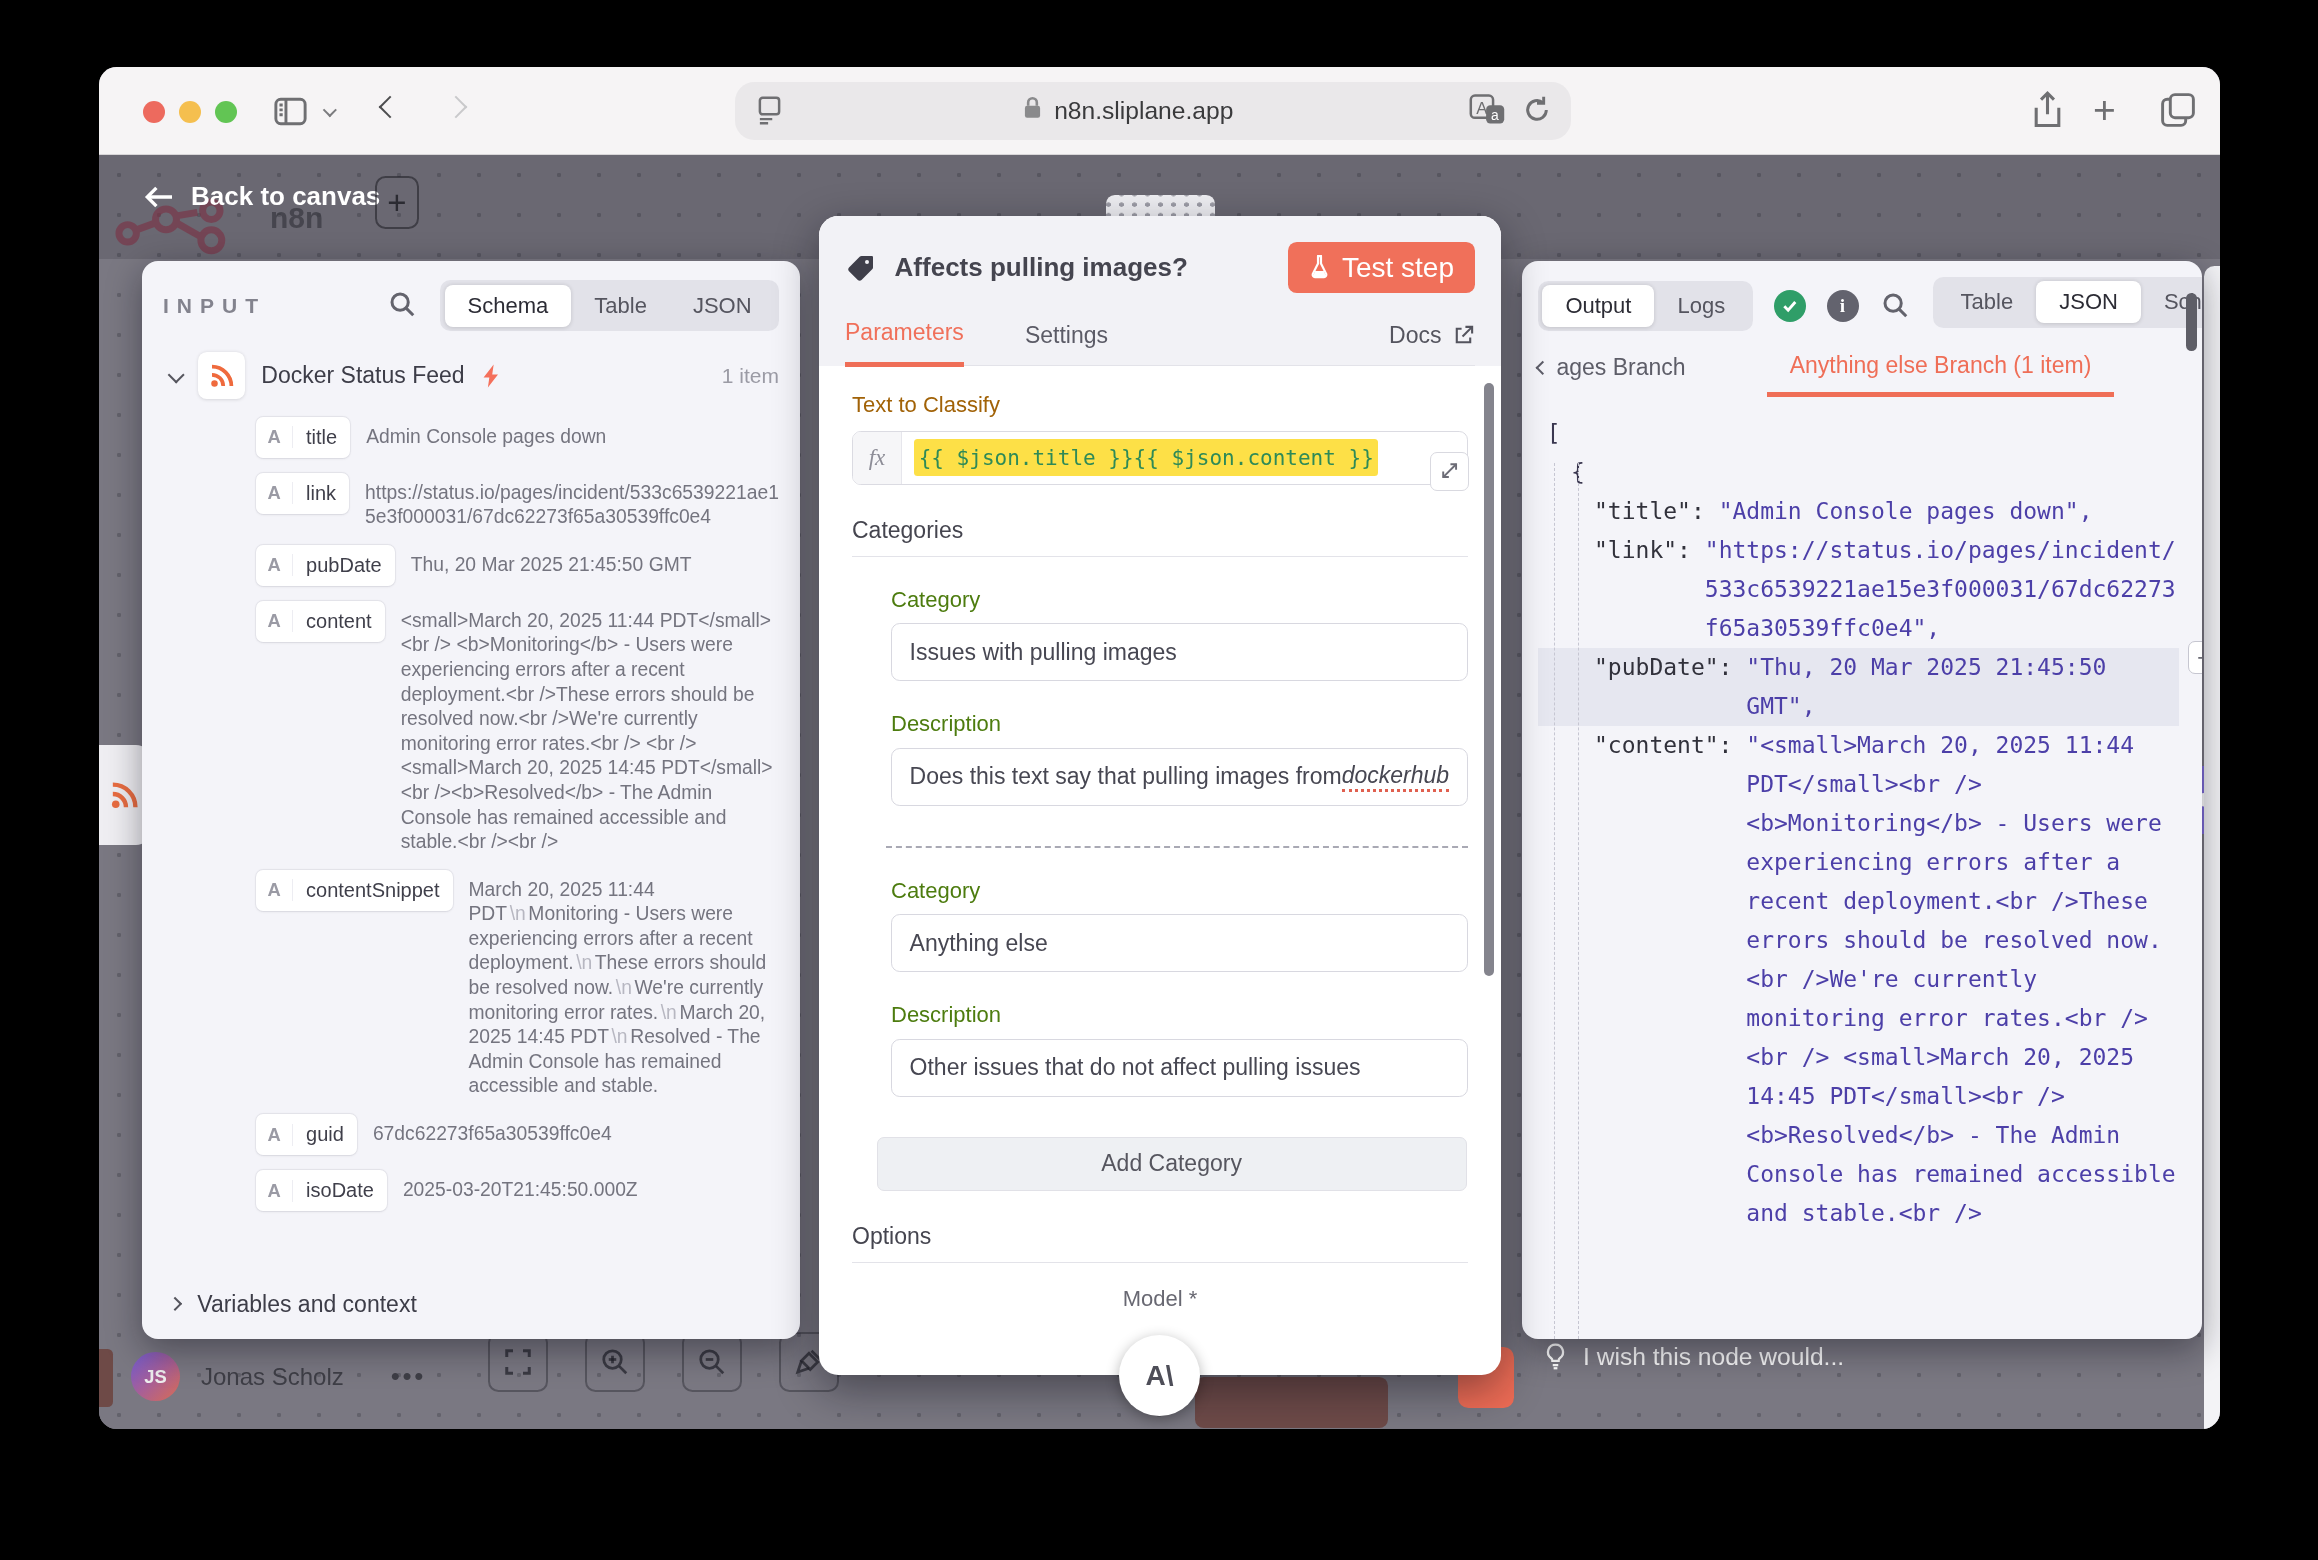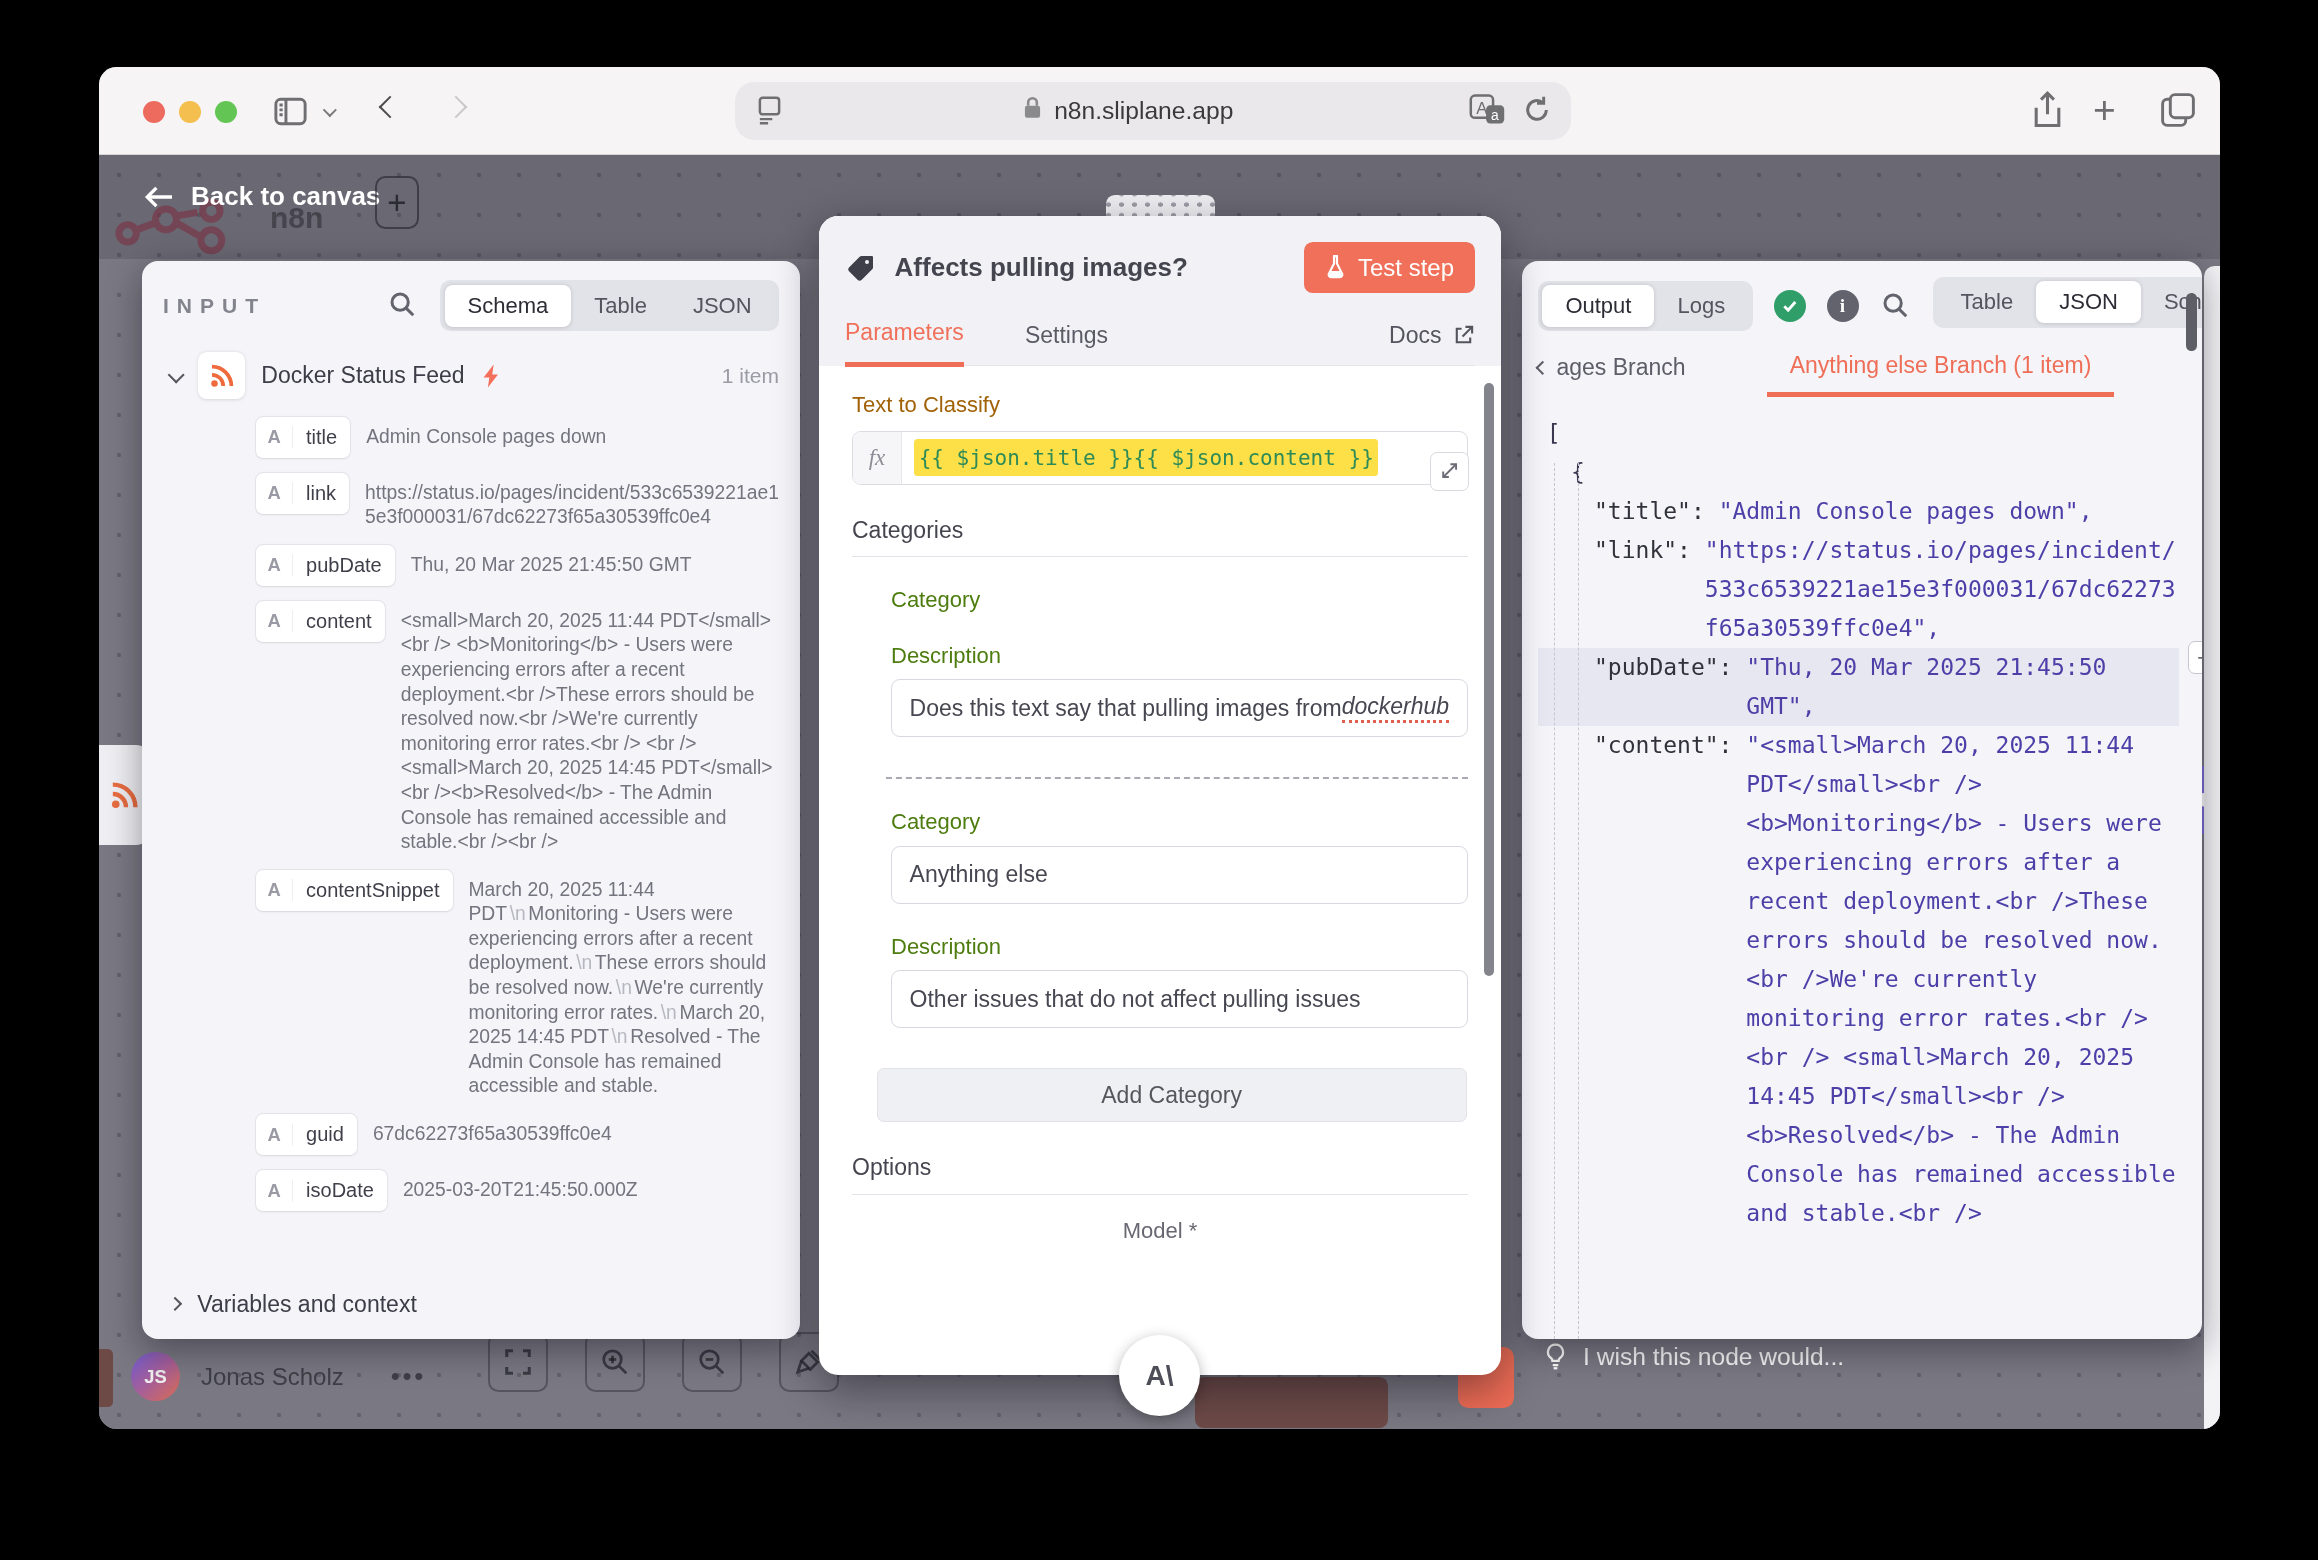--- a/index.html
+++ b/index.html
@@ -73,21 +73,21 @@
   .vars { display:flex; align-items:center; gap:17.6px; font-size:23px; color:#3d3d48; padding:12.3px 0 5.3px 7px; }
 
   
   .handle { position:absolute; left:1007px; top:40px; width:109px; height:23px; background:#efeff3; border-radius:8.8px 8.8px 0 0; z-index:19;
             background-image:radial-gradient(#9c9ca6 2.3px, transparent 2.9px); background-size:13px 10.5px; background-position:center 4.4px; }
   .modal { position:absolute; left:720px; top:61px; width:682px; height:1159px; background:#fff; border-radius:19.3px; z-index:20;
            box-shadow:0 14px 44px rgba(10,10,20,.45); overflow:hidden; }
   .mhead { background:#f2f2f6; padding:26px 26px 0; }
   .mtitle-row { display:flex; align-items:center; gap:17.6px; }
   .mtitle { font-size:26px; font-weight:600; color:#45454f; flex:1; }
-  .test-btn { background:#f0705a; color:#fff; font-size:24px; border:none; border-radius:8.8px; height:51px; display:flex; align-items:center; gap:12.3px; padding:0 21px; }
+  .test-btn { background:#f0705a; color:#fff; font-size:28px; border:none; border-radius:8.8px; height:51px; display:flex; align-items:center; gap:12.3px; padding:0 21px; }
   .mtabs { display:flex; align-items:flex-end; gap:61px; margin-top:26px; border-bottom:1.8px solid #e3e3e9; }
   .mtab { font-size:23px; padding-bottom:16px; color:#5b5b66; }
   .mtab.active { color:#f0705a; border-bottom:5.3px solid #ef6e57; margin-bottom:-1.8px; }
   .docs { margin-left:auto; display:flex; align-items:center; gap:10.5px; color:#54545e; font-size:23px; padding-bottom:16px; }
   .mbody { padding:26px 33px 0; position:relative; }
   .flabel { font-size:22px; color:#a16207; margin-bottom:12.3px; }
   .expr { display:flex; align-items:stretch; border:1.8px solid #dbdbe2; border-radius:8.8px; background:#fff; height:54px; position:relative; }
   .fx { width:49px; background:#f6f6f8; border-right:1.8px solid #e6e6ec; display:flex; align-items:center; justify-content:center;
         font-family:"Liberation Serif", serif; font-style:italic; color:#8d8d97; font-size:23px; border-radius:7px 0 0 7px; }
   .exprtext { display:flex; align-items:center; padding:0 12.3px; font-family:"DejaVu Sans Mono", monospace; font-size:21px; color:#2e8a57; overflow:hidden; white-space:nowrap; }
@@ -426,20 +426,23 @@
                 <path d="M4 20L20 4"></path>
                 <path d="M13 4h7v7"></path>
                 <path d="M11 20H4v-7"></path>
               </svg>
           </div>
         </div>
 
         <div class="sect">Categories</div>
         <div class="group">
           <div class="glabel">Category</div>
+          <div class="ginput">
+              <span>Issues with pulling images</span>
+            </div>
           <div class="glabel">Description</div>
           <div class="ginput">
               <span>Does this text say that pulling images from </span>
               <span class="spell">dockerhub</span>
             </div>
 
           <hr class="dashedhr">
 
           <div class="glabel">Category</div>
           <div class="ginput">

